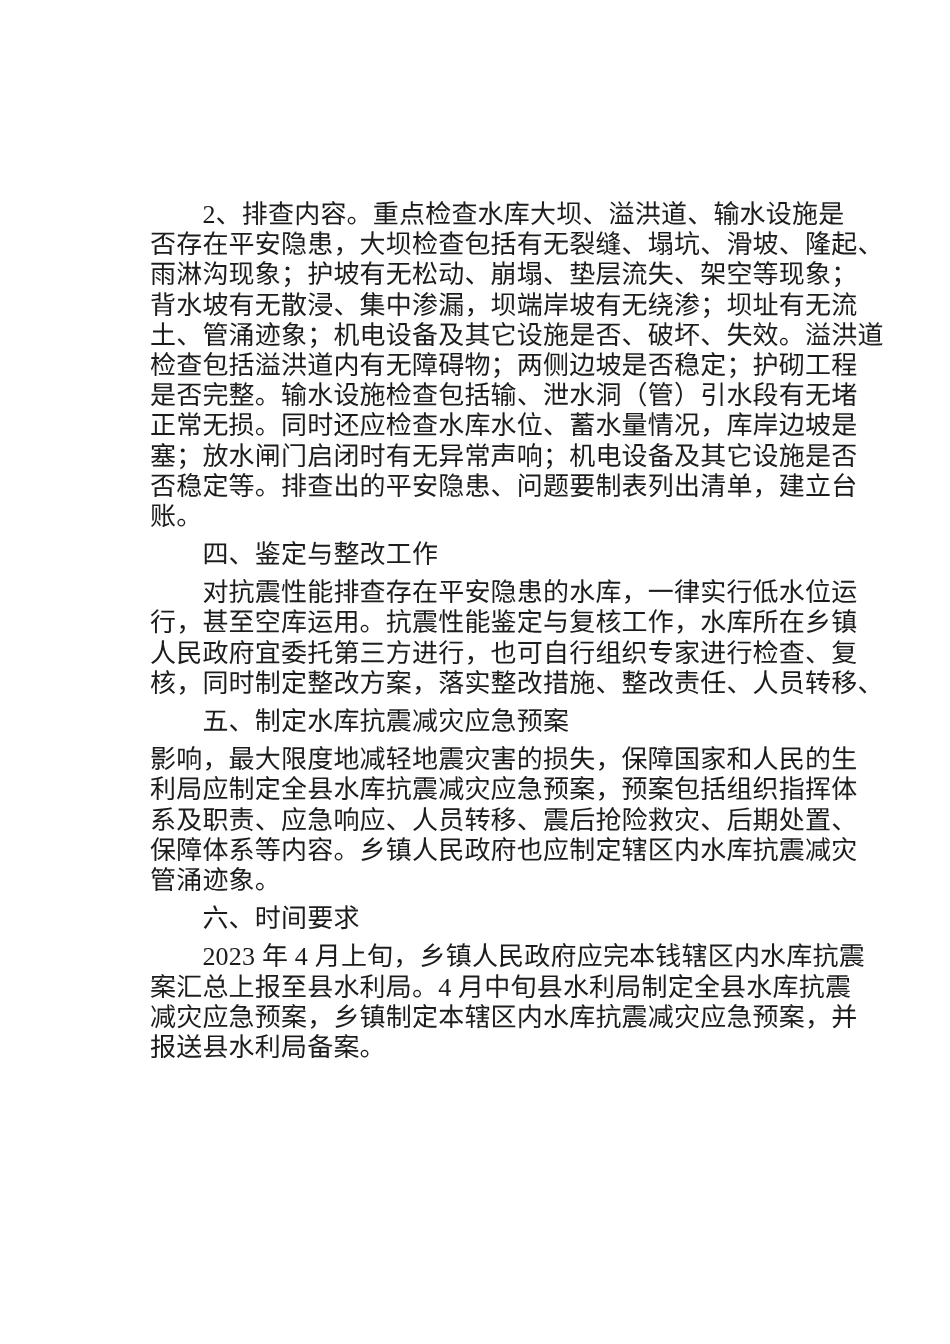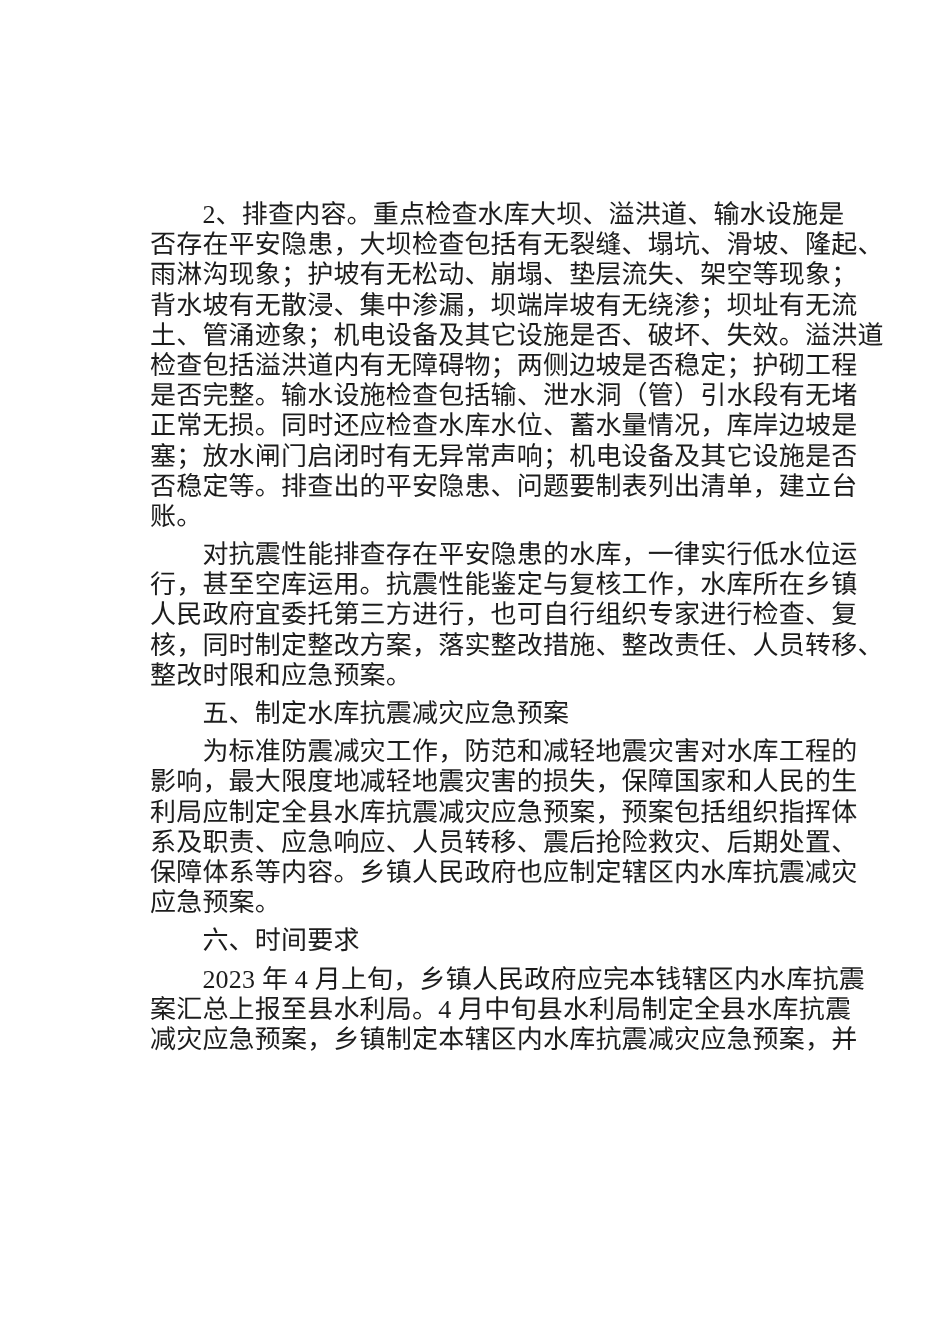--- a/index.html
+++ b/index.html
@@ -48,39 +48,41 @@
         <div class="line fill">背水坡有无散浸、集中渗漏，坝端岸坡有无绕渗；坝址有无流</div>
         <div class="line fill">土、管涌迹象；机电设备及其它设施是否、破坏、失效。溢洪道</div>
         <div class="line fill">检查包括溢洪道内有无障碍物；两侧边坡是否稳定；护砌工程</div>
         <div class="line fill">是否完整。输水设施检查包括输、泄水洞（管）引水段有无堵</div>
         <div class="line fill">正常无损。同时还应检查水库水位、蓄水量情况，库岸边坡是</div>
         <div class="line fill">塞；放水闸门启闭时有无异常声响；机电设备及其它设施是否</div>
         <div class="line fill">否稳定等。排查出的平安隐患、问题要制表列出清单，建立台</div>
         <div class="line">账。</div>
       </div>
       <div class="paragraph">
+        <div class="line">　　四、鉴定与整改工作</div>
+      </div>
+      <div class="paragraph">
         <div class="line fill">　　对抗震性能排查存在平安隐患的水库，一律实行低水位运</div>
         <div class="line fill">行，甚至空库运用。抗震性能鉴定与复核工作，水库所在乡镇</div>
         <div class="line fill">人民政府宜委托第三方进行，也可自行组织专家进行检查、复</div>
         <div class="line fill">核，同时制定整改方案，落实整改措施、整改责任、人员转移、</div>
-        <div class="line">整改时限和应急预案。</div>
       </div>
       <div class="paragraph">
         <div class="line">　　五、制定水库抗震减灾应急预案</div>
       </div>
       <div class="paragraph">
-        <div class="line fill">　　为标准防震减灾工作，防范和减轻地震灾害对水库工程的</div>
         <div class="line fill">影响，最大限度地减轻地震灾害的损失，保障国家和人民的生</div>
         <div class="line fill">利局应制定全县水库抗震减灾应急预案，预案包括组织指挥体</div>
         <div class="line fill">系及职责、应急响应、人员转移、震后抢险救灾、后期处置、</div>
         <div class="line fill">保障体系等内容。乡镇人民政府也应制定辖区内水库抗震减灾</div>
-        <div class="line">应急预案。</div>
+        <div class="line">管涌迹象。</div>
       </div>
       <div class="paragraph">
         <div class="line">　　六、时间要求</div>
       </div>
       <div class="paragraph">
         <div class="line fill">　　2023 年 4 月上旬，乡镇人民政府应完本钱辖区内水库抗震</div>
         <div class="line fill">案汇总上报至县水利局。4 月中旬县水利局制定全县水库抗震</div>
         <div class="line fill">减灾应急预案，乡镇制定本辖区内水库抗震减灾应急预案，并</div>
+        <div class="line">报送县水利局备案。</div>
       </div>
     </div>
 </div>
 
 </body></html>

